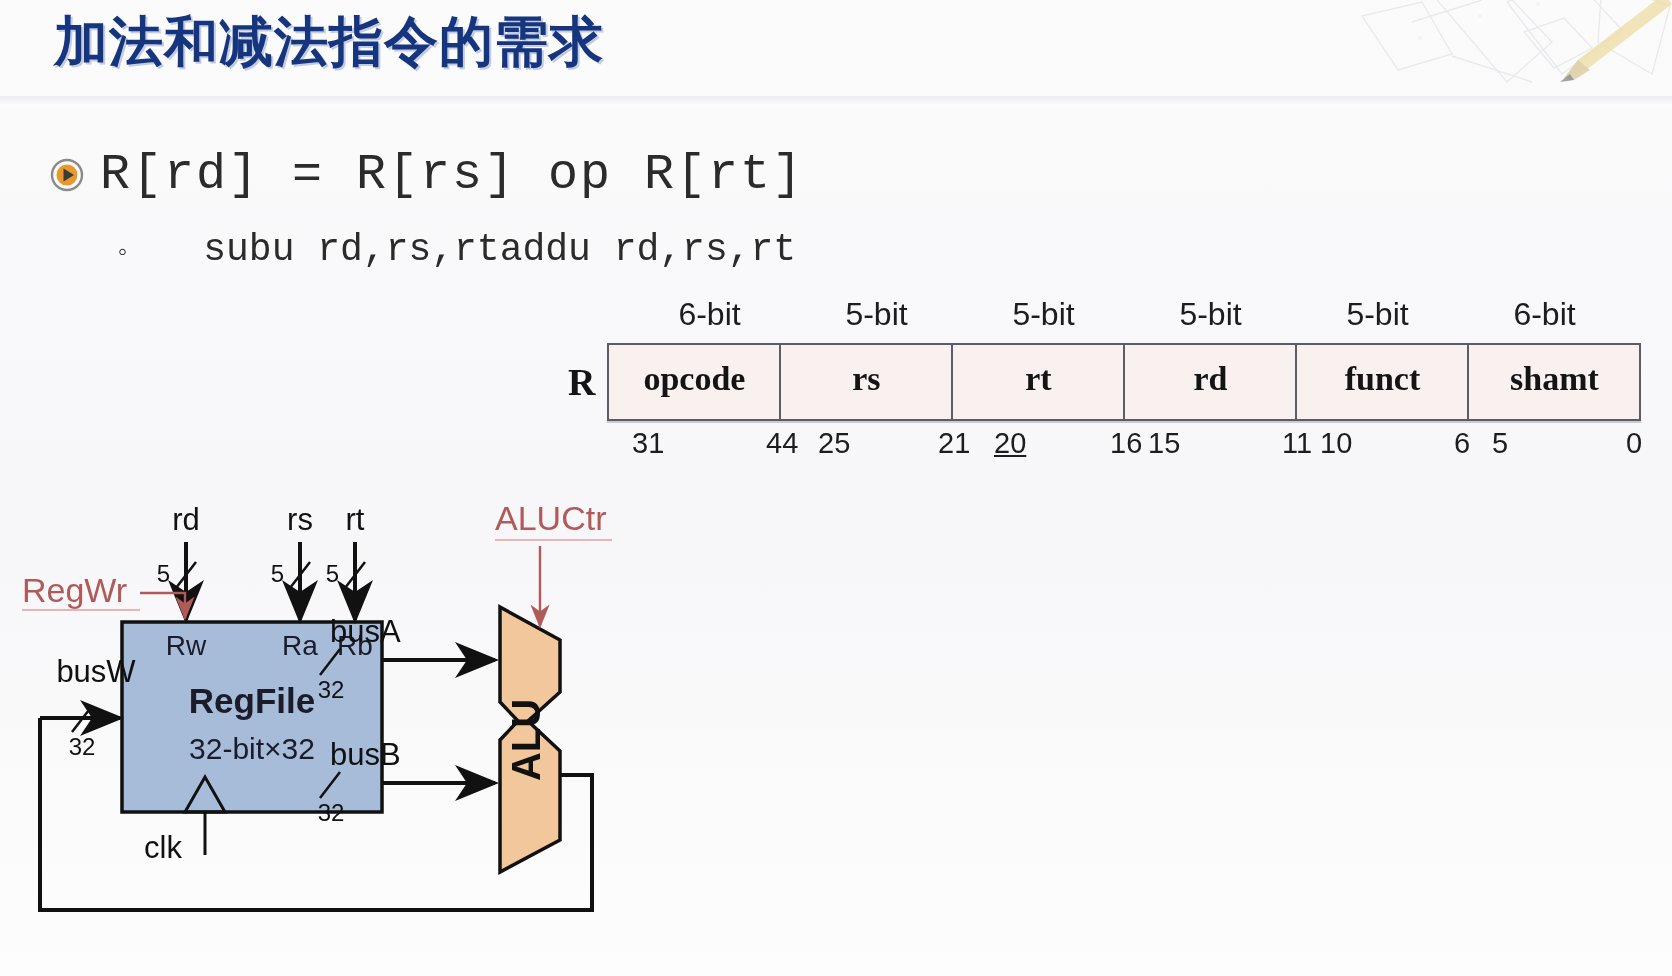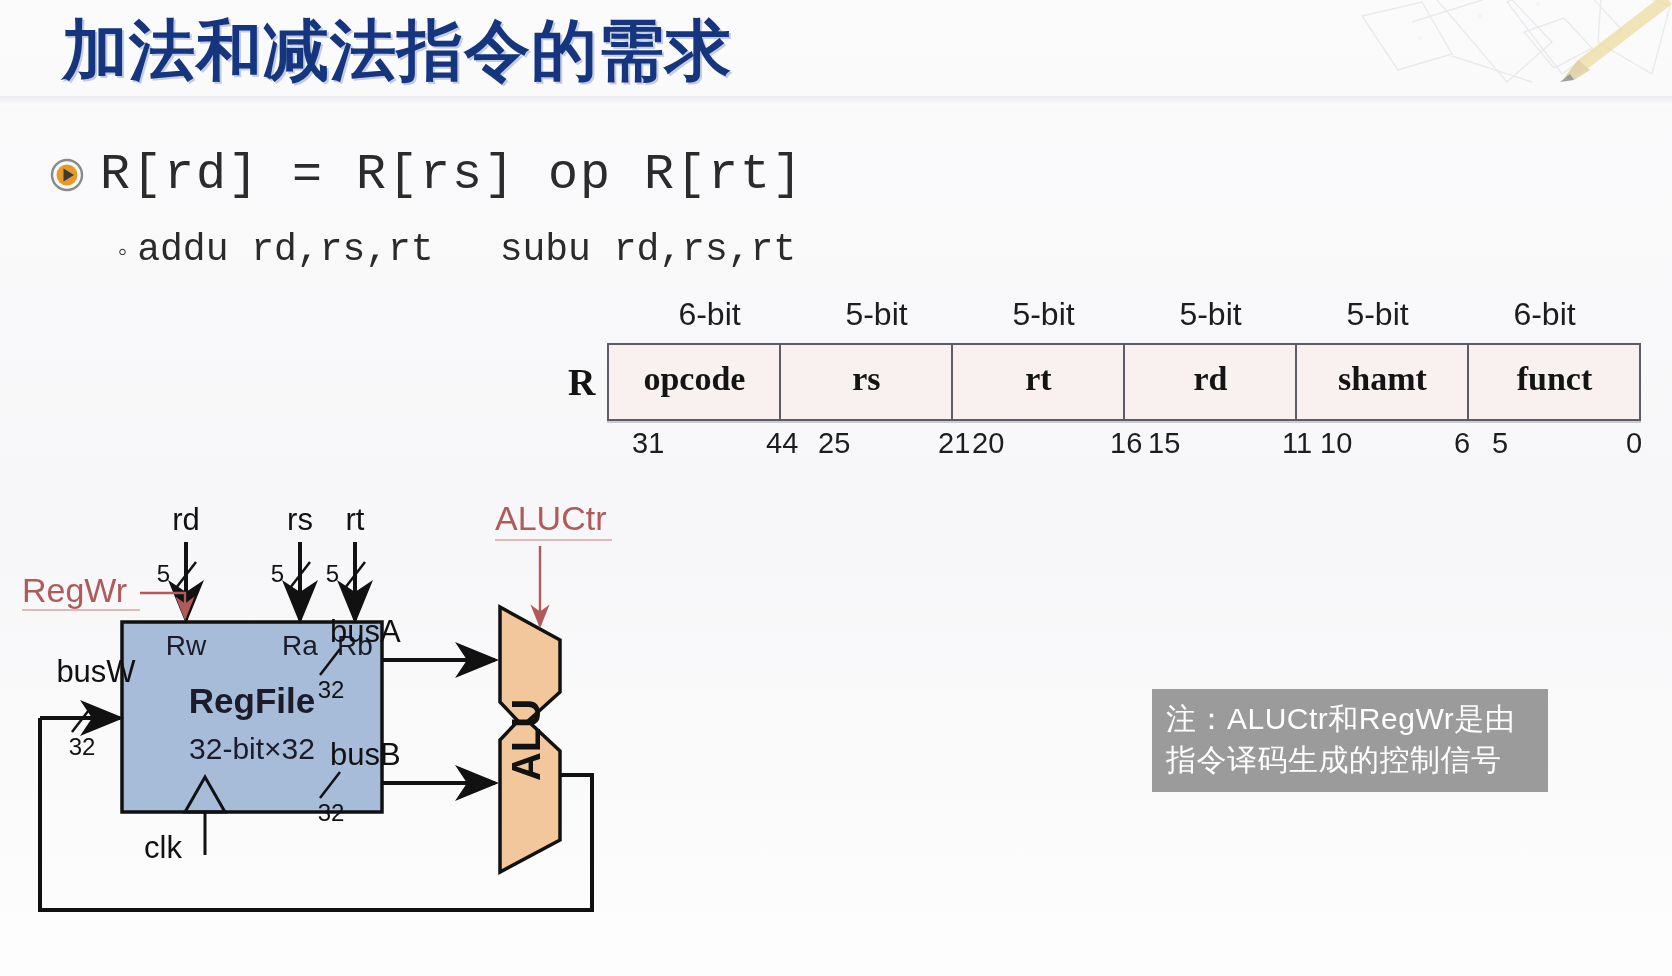--- a/index.html
+++ b/index.html
@@ -32,25 +32,25 @@
   
   .title-band {
     position: absolute;
     top: 0;
     left: 0;
     width: 1672px;
     height: 96px;
   }
   .title-text {
     position: absolute;
-    left: 62px;
+    left: 54px;
     top: 6px;
     font-family: Liberation Mono, monospace;
     font-weight: bold;
-    font-size: 66px;
+    font-size: 54px;
     letter-spacing: 1px;
     color: #15357e;
     text-shadow: 2px 2px 0 rgba(150,165,200,0.55);
     white-space: nowrap;
   }
   .title-rule {
     position: absolute;
     left: 0;
     top: 96px;
     width: 1672px;
@@ -227,50 +227,50 @@
     <svg class="bullet-icon" viewBox="0 0 34 34">
       <circle cx="17" cy="17" r="15" fill="none" stroke="#8a8a8a" stroke-width="2.4"></circle>
       <circle cx="17" cy="17" r="10.5" fill="#e79a2a"></circle>
       <polygon points="13.5,10.5 24,17 13.5,23.5" fill="#3a3a3a"></polygon>
     </svg>
     <div class="bullet-main">R[rd] = R[rs] op R[rt]</div>
   </div>
 
   <div class="sub-row">
     <span class="sub-dot">◦</span>
+    <span class="sub-text second">subu rd,rs,rt</span>
     <span class="sub-text">addu rd,rs,rt</span>
-    <span class="sub-text second">subu rd,rs,rt</span>
   </div>
 
   <div class="fmt">
     <div class="fmt-widths" id="fmt-widths" style="margin-left: 58px;">
         <span style="width: 172px;">6-bit</span>
         <span style="width: 172px;">5-bit</span>
         <span style="width: 172px;">5-bit</span>
         <span style="width: 172px;">5-bit</span>
         <span style="width: 172px;">5-bit</span>
         <span style="width: 172px;">6-bit</span>
       </div>
     <div class="fmt-table-wrap">
       <div class="fmt-rowlabel">R</div>
       <div class="fmt-table" id="fmt-table">
           <div class="fmt-cell" style="width: 170px; background: rgb(249, 241, 240);">opcode</div>
           <div class="fmt-cell" style="width: 170px; background: rgb(249, 241, 240);">rs</div>
           <div class="fmt-cell" style="width: 170px; background: rgb(249, 241, 240);">rt</div>
           <div class="fmt-cell" style="width: 170px; background: rgb(249, 241, 240);">rd</div>
+          <div class="fmt-cell" style="width: 170px; background: rgb(249, 241, 240);">funct</div>
           <div class="fmt-cell" style="width: 170px; background: rgb(249, 241, 240);">shamt</div>
-          <div class="fmt-cell" style="width: 170px; background: rgb(249, 241, 240);">funct</div>
         </div>
     </div>
     <div class="fmt-bits" id="fmt-bits">
         <span style="left: 6px;">31</span>
         <span style="left: 140px;">44</span>
         <span style="left: 192px;">25</span>
         <span style="left: 312px;">21</span>
-        <span style="left: 346px;">20</span>
+        <span style="left: 368px; text-decoration: underline;">20</span>
         <span style="left: 484px;">16</span>
         <span style="left: 522px;">15</span>
         <span style="left: 656px;">11</span>
         <span style="left: 694px;">10</span>
         <span style="left: 828px;">6</span>
         <span style="left: 866px;">5</span>
         <span style="left: 1000px;">0</span>
       </div>
   </div>
 
@@ -333,18 +333,14 @@
     <polygon points="500,137 560,170 560,222 528,251 560,281 560,370 500,402 500,270 518,251 500,232" fill="#f2c79c" stroke="#111" stroke-width="3.5"></polygon>
     <text x="540" y="270" text-anchor="middle" font-family="Liberation Sans, sans-serif" font-size="40" font-weight="bold" fill="#111" transform="rotate(-90 540 270)">ALU</text>
 
     <text x="495" y="60" font-family="Liberation Sans, sans-serif" font-size="34" fill="#b05a5a">ALUCtr</text>
     <line x1="495" y1="70" x2="612" y2="70" stroke="#e3b7b7" stroke-width="2"></line>
     <line x1="540" y1="76" x2="540" y2="156" stroke="#b05a5a" stroke-width="2.4" marker-end="url(#arrowRed)"></line>
 
     <path d="M560 305 L592 305 L592 440 L40 440 L40 248" stroke="#111" stroke-width="4" fill="none"></path>
   </svg>
 
-  <div class="note">
-    <div>注：ALUCtr和RegWr是由</div>
-    <div>指令译码生成的控制信号</div>
-  </div>
 
 </div>
 
 </body></html>

